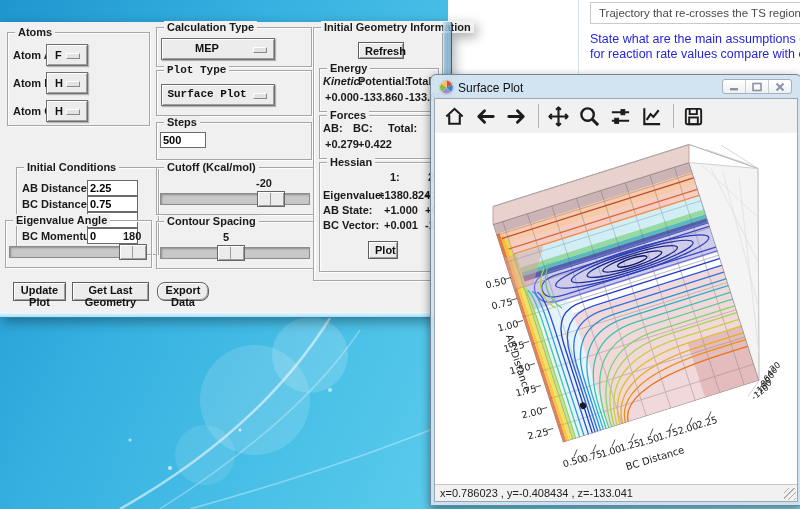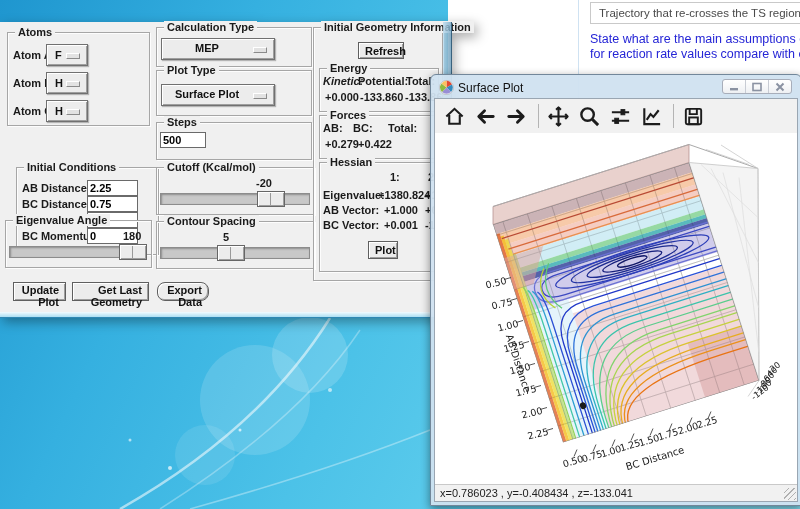--- a/index.html
+++ b/index.html
@@ -40,21 +40,21 @@
   .ent{position:absolute;height:14px;border:1px solid #6a6a6a;background:#fff;
     font:600 11px "Liberation Sans",sans-serif;padding:0 2px;box-sizing:content-box;}
   .mbtn{position:absolute;background:#ececec;border:1px solid #707070;
     box-shadow:inset 1px 1px 0 #fff,inset -1px -1px 0 #9e9e9e,1px 1px 1px rgba(0,0,0,.25);
     font-size:11px;font-weight:600;color:#111;}
   .mbtn .txt{position:absolute;left:0;right:22px;top:3px;text-align:center;}
   .mbtn .ind{position:absolute;right:7px;top:8px;width:12px;height:4px;background:#e2e2e2;
     border:1px solid #8a8a8a;border-top-color:#fff;border-left-color:#fff;}
   .tkbtn{position:absolute;background:#ececec;border:1px solid #5f5f5f;
     box-shadow:inset 1px 1px 0 #fff,inset -1px -1px 0 #9e9e9e;
-    font:600 11px "Liberation Sans",sans-serif;color:#111;text-align:right;cursor:default;}
+    font:600 11px "Liberation Sans",sans-serif;color:#111;text-align:center;cursor:default;}
   .trough{position:absolute;height:10px;background:#c8c8c8;border:1px solid #8c8c8c;
     box-shadow:inset 1px 1px 2px rgba(0,0,0,.3);}
   .shandle{position:absolute;top:-3px;width:26px;height:14px;background:#ececec;border:1px solid #666;
     box-shadow:inset 1px 1px 0 #fff,inset -1px -1px 0 #9e9e9e;}
   .shandle:before{content:"";position:absolute;left:12px;top:1px;bottom:1px;width:1px;background:#999;}
   .sval{position:absolute;font-size:11px;font-weight:600;color:#1a1a1a;}
   
   .mplwin{position:absolute;left:430px;top:74px;width:372px;height:432px;z-index:3;
     background:rgba(208,226,240,.95);border:1px solid #72879a;border-radius:6px 6px 0 0;
     box-shadow:0 3px 10px rgba(0,0,0,.45);box-sizing:border-box;padding:3px;}
@@ -149,21 +149,21 @@
     </div>
 
     <div class="gb" style="left:156px;top:5px;width:154px;height:38px;">
       <b>Calculation Type</b>
       <div class="mbtn" style="left:4px;top:10px;width:112px;height:20px;">
         <span class="txt">MEP</span>
         <span class="ind"></span>
       </div>
     </div>
 
-    <div class="gb" style="left:156px;top:48px;width:154px;height:44px;">
+    <div class="gb" style="left:156px;top:48px;width:154px;height:44px;font-family:Liberation Mono, monospace;">
       <b>Plot Type</b>
       <div class="mbtn" style="left:4px;top:13px;width:112px;height:20px;">
         <span class="txt">Surface Plot</span>
         <span class="ind"></span>
       </div>
     </div>
 
     <div class="gb" style="left:156px;top:100px;width:154px;height:36px;">
       <b>Steps</b>
       <input class="ent" style="left: 3px; top: 9px; width: 40px;" value="500">
@@ -208,21 +208,21 @@
         <span class="lb" style="left:38px;top:22px;">+0.422</span>
       </div>
 
       <div class="gb" style="left:5px;top:134px;width:118px;height:108px;">
         <b>Hessian</b>
         <span class="lb" style="left:70px;top:8px;">1:</span>
         <span class="lb" style="left:108px;top:8px;">2:</span>
         <span class="lb" style="left:3px;top:26px;">Eigenvalue:</span>
         <span class="lb" style="left:58px;top:26px;">+1380.824</span>
         <span class="lb" style="left:105px;top:26px;">+1.22</span>
-        <span class="lb" style="left:3px;top:41px;">AB Vector:</span>
+        <span class="lb" style="left:3px;top:41px;">AB State:</span>
         <span class="lb" style="left:64px;top:41px;">+1.000</span>
         <span class="lb" style="left:105px;top:41px;">+0.00</span>
         <span class="lb" style="left:3px;top:56px;">BC Vector:</span>
         <span class="lb" style="left:64px;top:56px;">+0.001</span>
         <span class="lb" style="left:105px;top:56px;">-1.00</span>
         <button class="tkbtn" style="left:48px;top:78px;width:30px;height:18px;">Plot</button>
       </div>
     </div>
 
     <button class="tkbtn" style="left:13px;top:260px;width:53px;height:19px;">Update Plot</button>

